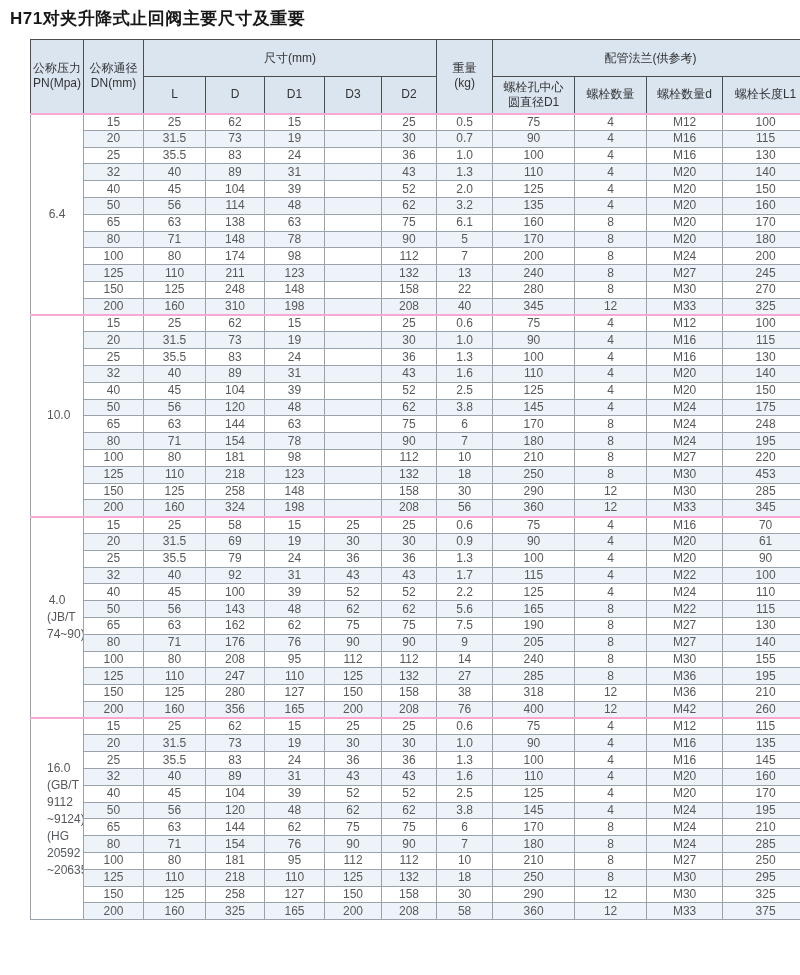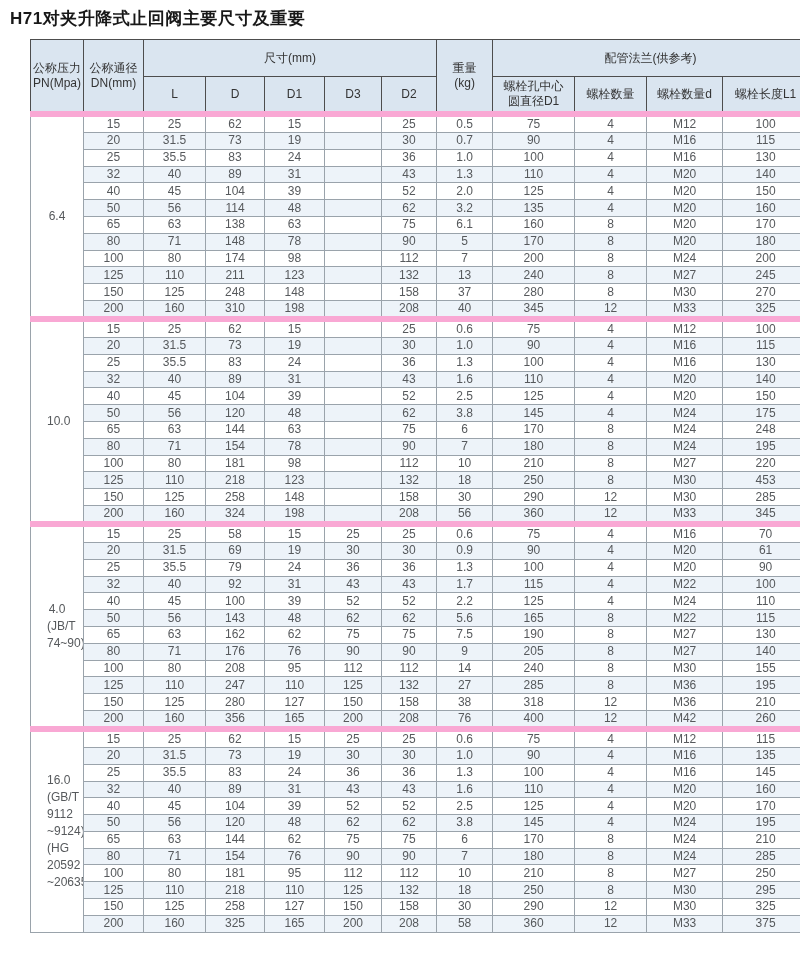--- a/index.html
+++ b/index.html
@@ -44,21 +44,21 @@
     text-align: center;
     vertical-align: middle;
     height: 16.8px;
     line-height: 15px;
     padding: 0 2px;
     background: #ffffff;
     overflow: hidden;
     white-space: nowrap;
   }
   tbody tr:nth-child(even) td { background: #edf3f9; }
-  tbody tr:first-child td { border-top: 6px solid #f9a8d4; }
+  tbody tr:first-child td { border-top: 2px solid #f9a8d4; }
   td.pn-cell {
     background: #ffffff !important;
     color: #56595c;
     font-size: 12px;
     line-height: 17px;
     white-space: normal;
     padding: 0 16px;
   }
 </style>
 </head>
@@ -234,21 +234,21 @@
           <td>M27</td>
           <td>245</td>
         </tr>
         <tr>
           <td>150</td>
           <td>125</td>
           <td>248</td>
           <td>148</td>
           <td></td>
           <td>158</td>
-          <td>37</td>
+          <td>22</td>
           <td>280</td>
           <td>8</td>
           <td>M30</td>
           <td>270</td>
         </tr>
         <tr>
           <td>200</td>
           <td>160</td>
           <td>310</td>
           <td>198</td>

